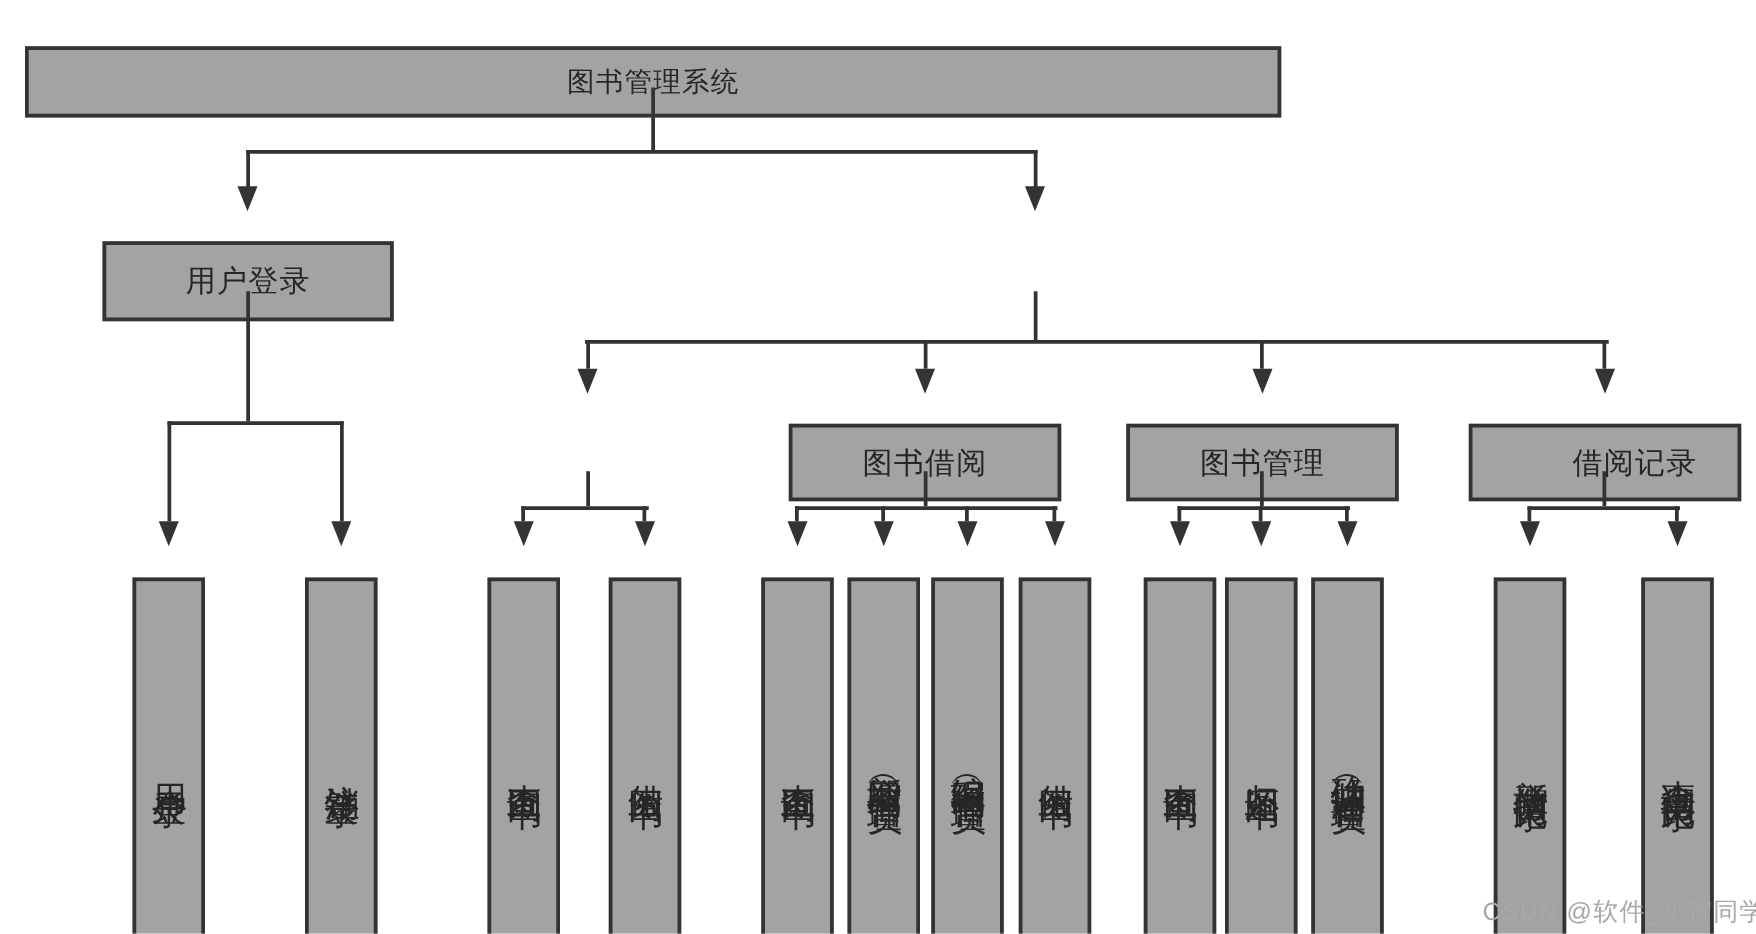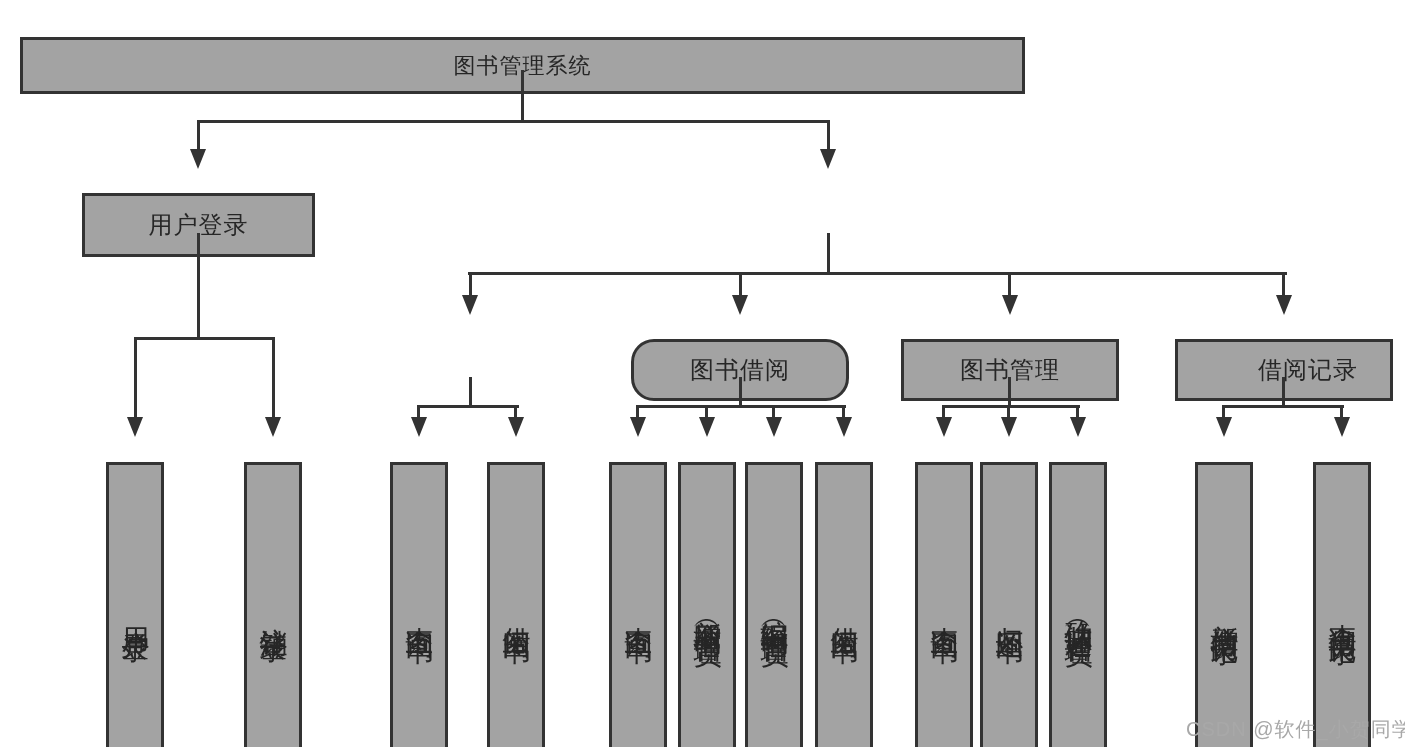--- a/index.html
+++ b/index.html
@@ -56,21 +56,21 @@
 <body>
 
 <div class="stage">
 
   <div class="node root" style="left:20px; top:13px; width:1005px; height:57px;">图书管理系统</div>
 
   <div class="node hnode" style="left:82px; top:169px; width:233px; height:64px;">用户登录</div>
 
 
 
-  <div class="node hnode" style="left:631px; top:315px; width:218px; height:62px;border-radius:23px;">图书借阅</div>
+  <div class="node hnode" style="left:631px; top:315px; width:218px; height:62px;">图书借阅</div>
 
   <div class="node hnode" style="left:901px; top:315px; width:218px; height:62px;">图书管理</div>
 
   <div class="node hnode" style="left:1175px; top:315px; width:218px; height:62px;padding-left:48px;">借阅记录</div>
 
   <div class="node leaf" style="left:106px; top:438px; width:58px; height:298px;">
     <span class="vlabel">用户登录</span>
   </div>
   <div class="node leaf" style="left:244px; top:438px; width:58px; height:298px;">
     <span class="vlabel">注销登录</span>

